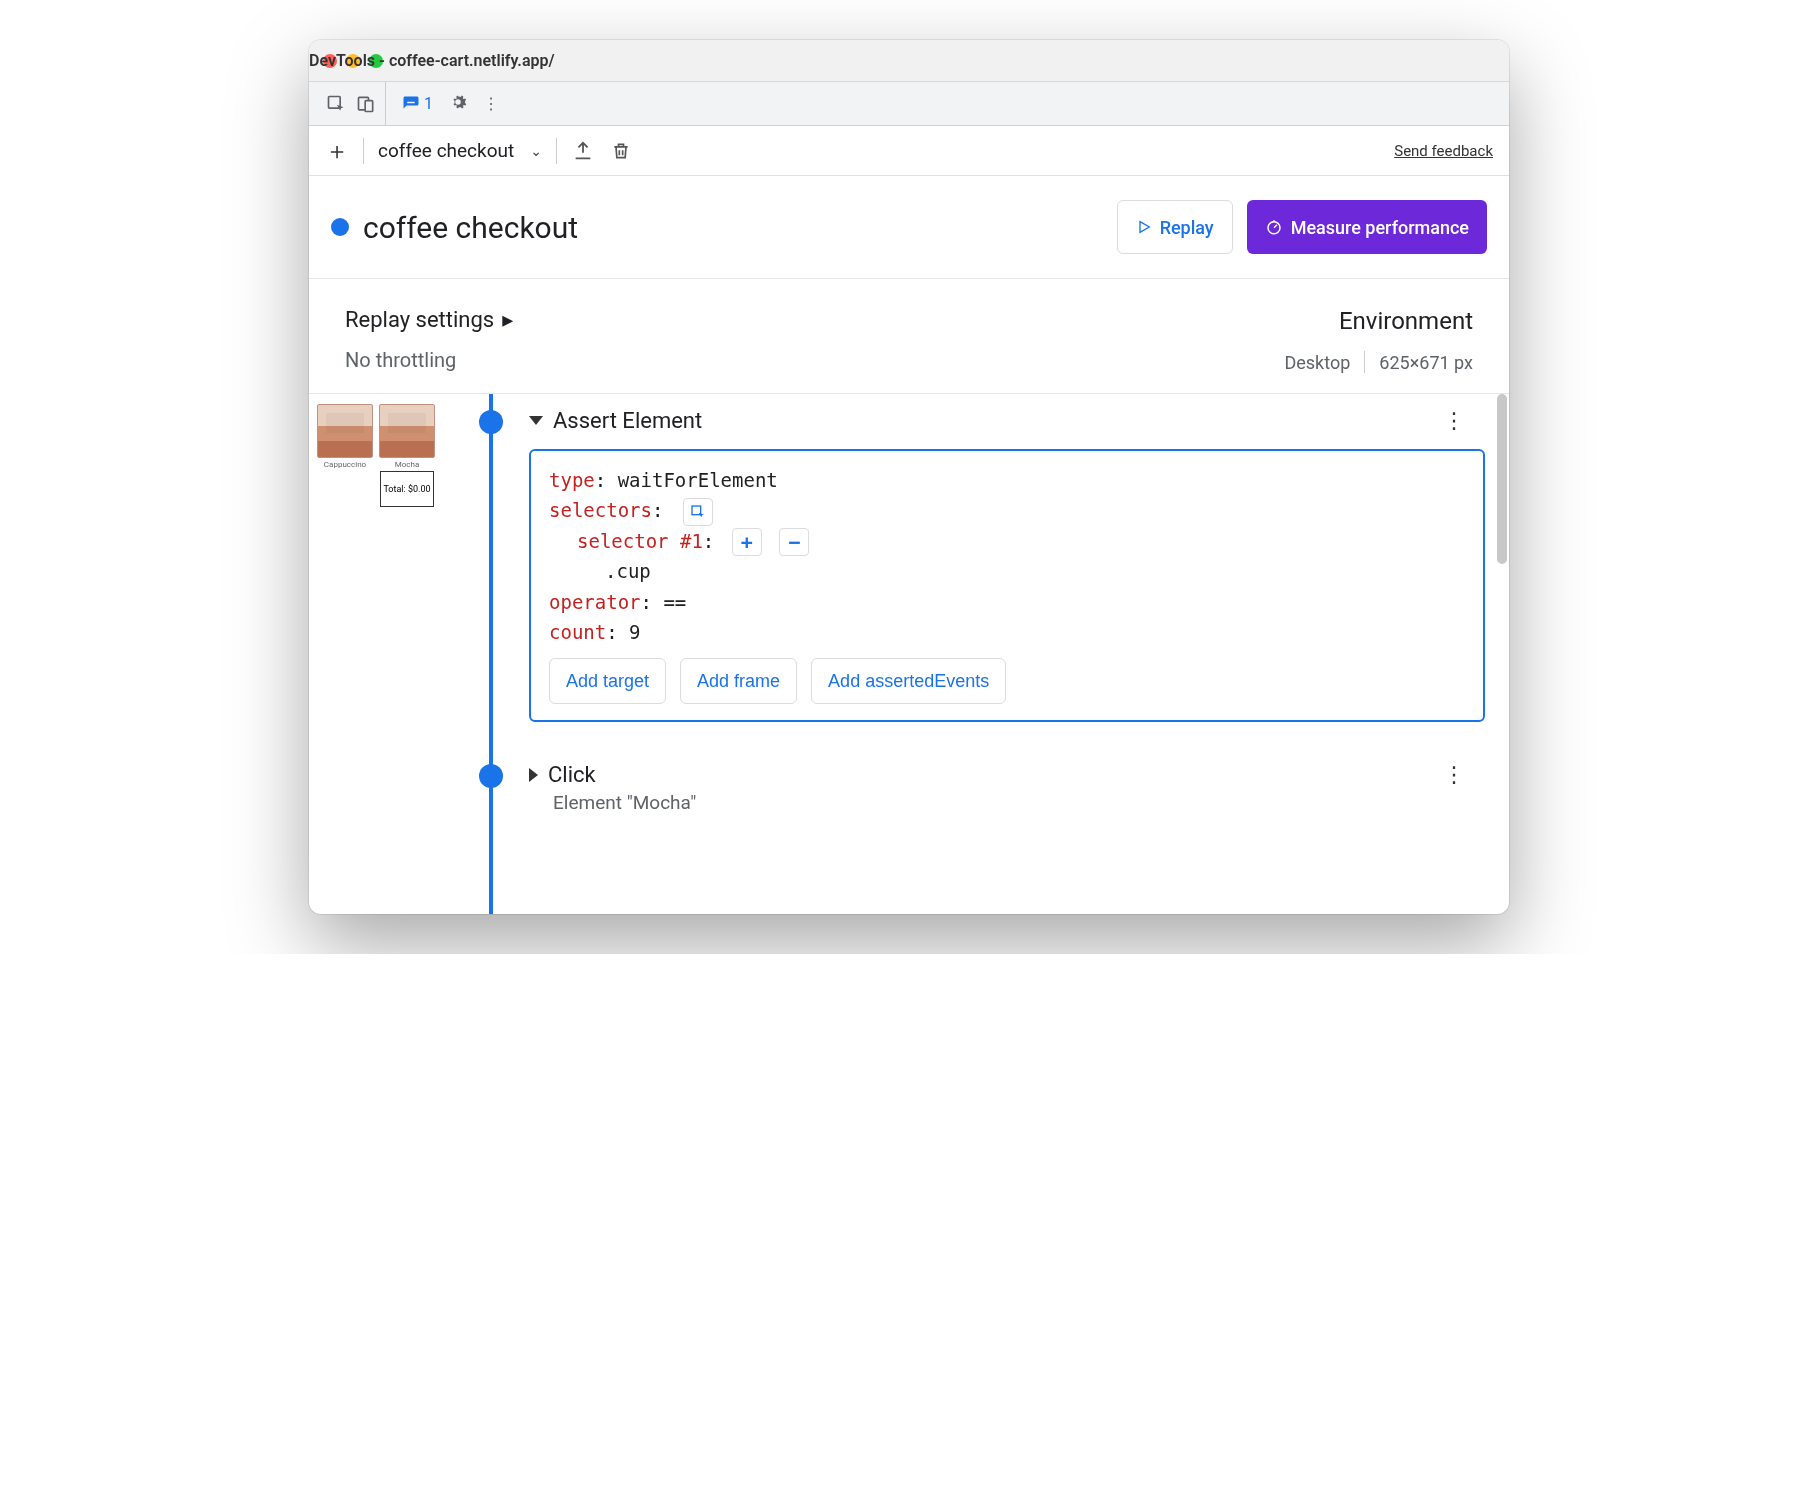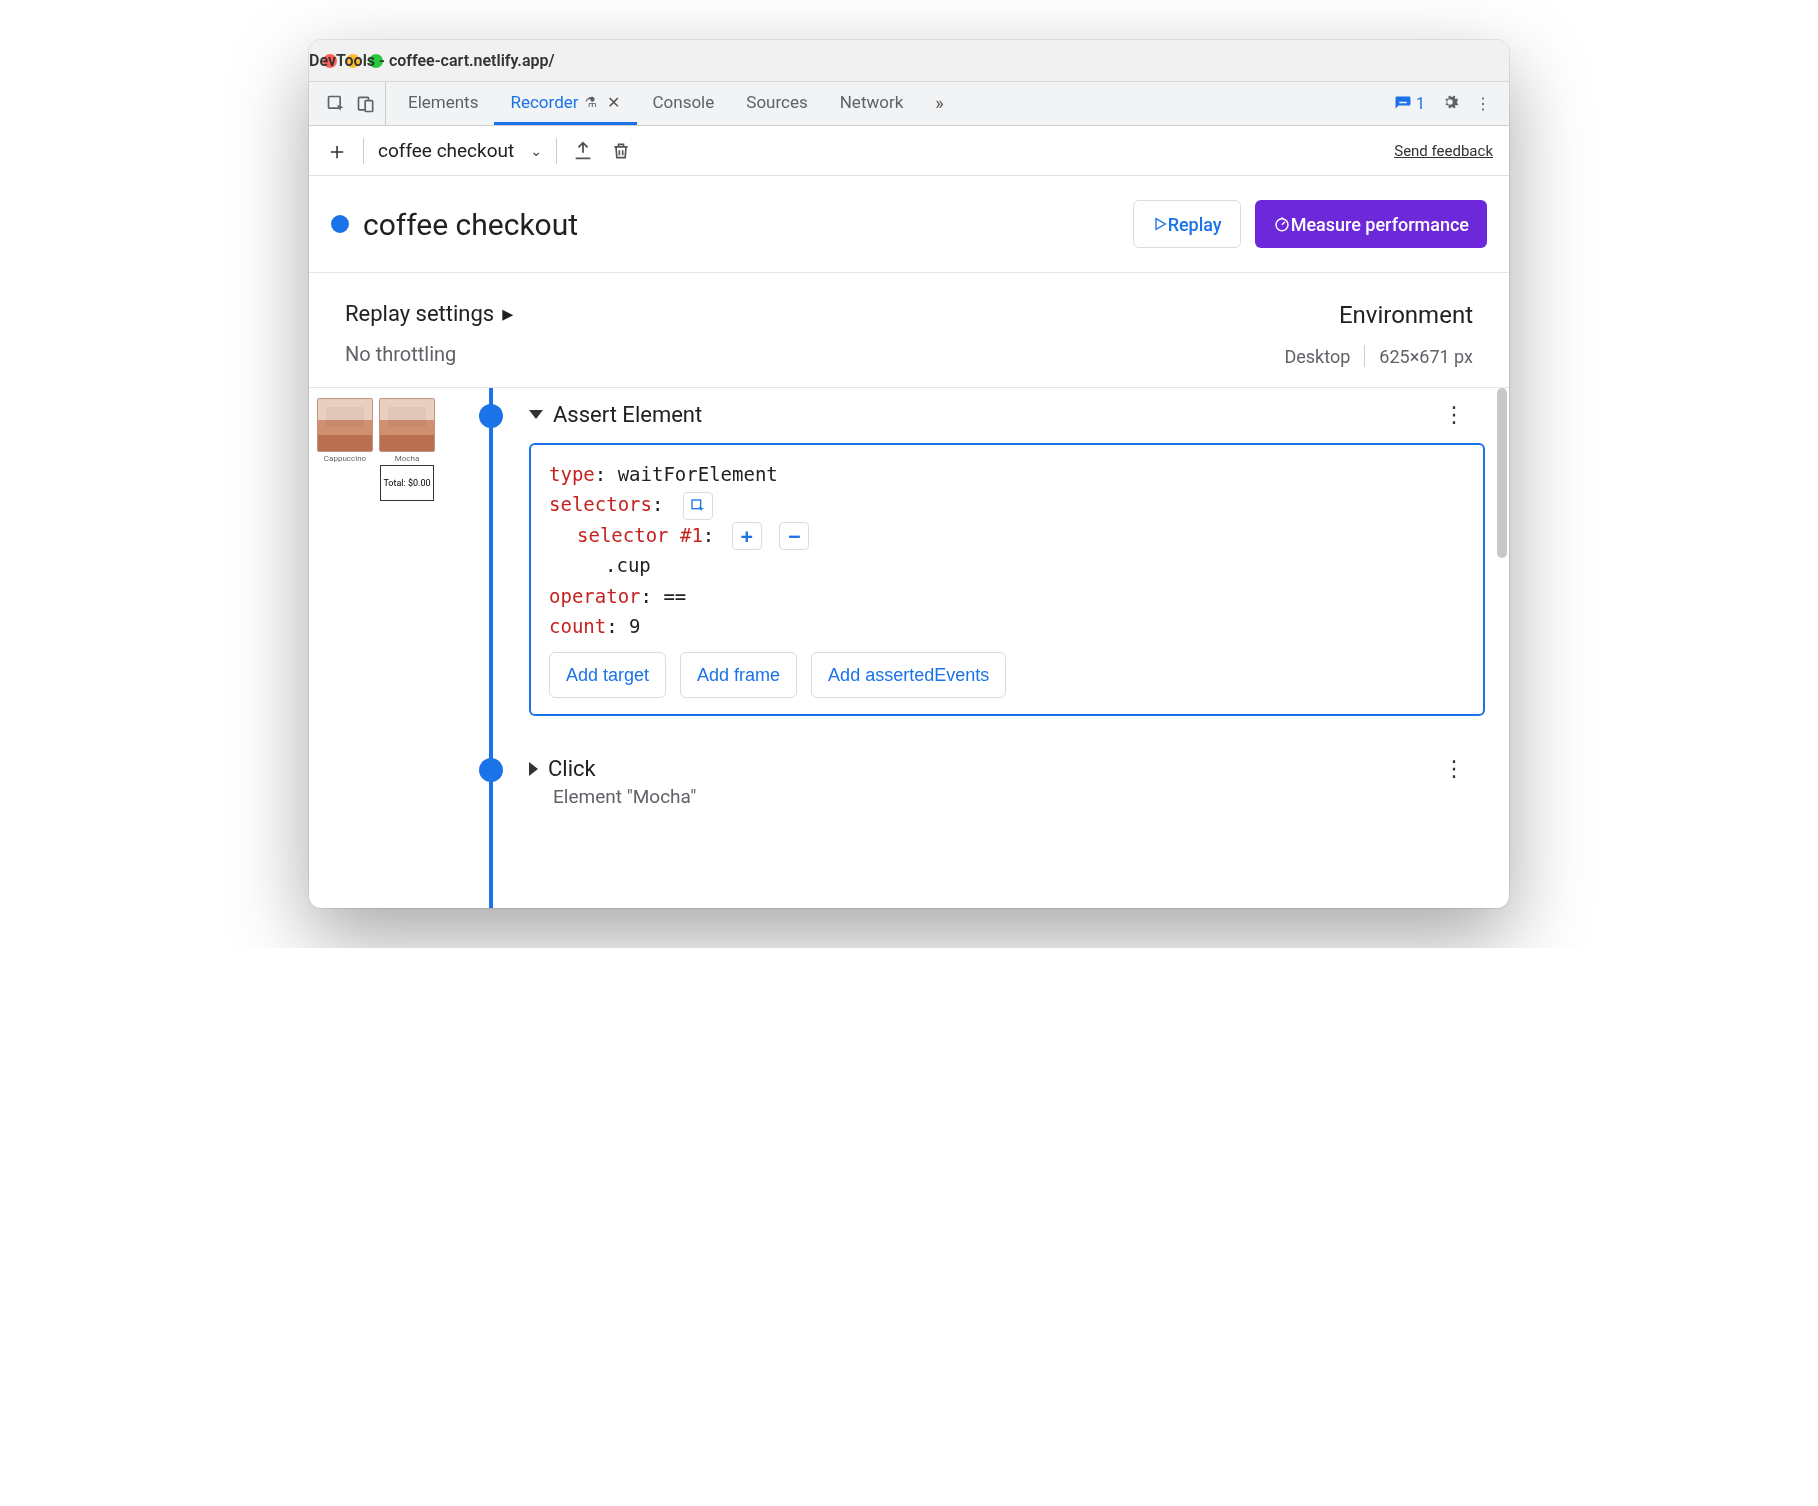--- a/index.html
+++ b/index.html
@@ -81,22 +81,22 @@
 .sendfb { margin-left:auto; font-size:15px; color:#333; text-decoration:underline; cursor:pointer; }
 
 .header-row {
   display:flex; align-items:center; padding:24px 22px;
   border-bottom:1px solid #e6e6e6;
 }
 .status-dot { width:18px; height:18px; border-radius:50%; background:#1a73e8; margin-right:14px; }
 .rec-title { font-size:30px; color:#202124; }
 .header-actions { margin-left:auto; display:flex; gap:14px; }
 .btn {
-  display:flex; align-items:center; 
-  height:48px; padding:0 18px; border-radius:6px;
+  display:flex; align-items:center; gap:8px;
+  height:54px; padding:0 18px; border-radius:6px;
   font-size:18px; font-weight:500; cursor:pointer;
 }
 .btn.outline { border:1px solid #dadce0; color:#1a73e8; background:#fff; }
 .btn.primary { background:#6d28d9; color:#fff; }
 
 .settings-row {
   display:flex; justify-content:space-between;
   padding: 28px 36px 20px 36px;
   border-bottom:1px solid #e6e6e6;
 }
@@ -191,42 +191,20 @@
             <path d="M12 12 l7 7 M17 12 l0 7 l-7 0" stroke="none"></path>
             <path d="M13 13 l8 3 -3 1 -1 3 -4 -7z" fill="#5f6368" stroke="none"></path>
           </svg>
       </div>
       <div class="tb-icon">
         <svg viewBox="0 0 24 24" width="20" height="20" fill="none" stroke="#5f6368" stroke-width="2">
             <rect x="3" y="4" width="12" height="15" rx="1"></rect>
             <rect x="11" y="8" width="9" height="13" rx="1" fill="#f1f3f4"></rect>
           </svg>
       </div>
-    </div>
-    <div class="tabs">
-      <div class="tab">
-          <span>Elements</span>
-        </div>
-      <div class="tab active">
-        <span>Recorder</span>
-        <span class="flask">⚗</span>
-        <span class="closex">✕</span>
-      </div>
-      <div class="tab">
-          <span>Console</span>
-        </div>
-      <div class="tab">
-          <span>Sources</span>
-        </div>
-      <div class="tab">
-          <span>Network</span>
-        </div>
-      <div class="tab">
-          <span class="more-chev">»</span>
-        </div>
     </div>
     <div class="tb-right">
       <div class="badge">
         <svg viewBox="0 0 24 24">
             <path d="M20 2H4c-1.1 0-2 .9-2 2v14l4-4h14c1.1 0 2-.9 2-2V4c0-1.1-.9-2-2-2zM7 9h10v2H7V9z"></path>
           </svg>
         <span>1</span>
       </div>
       <div class="gear">
         <svg width="22" height="22" viewBox="0 0 24 24" fill="#5f6368">

